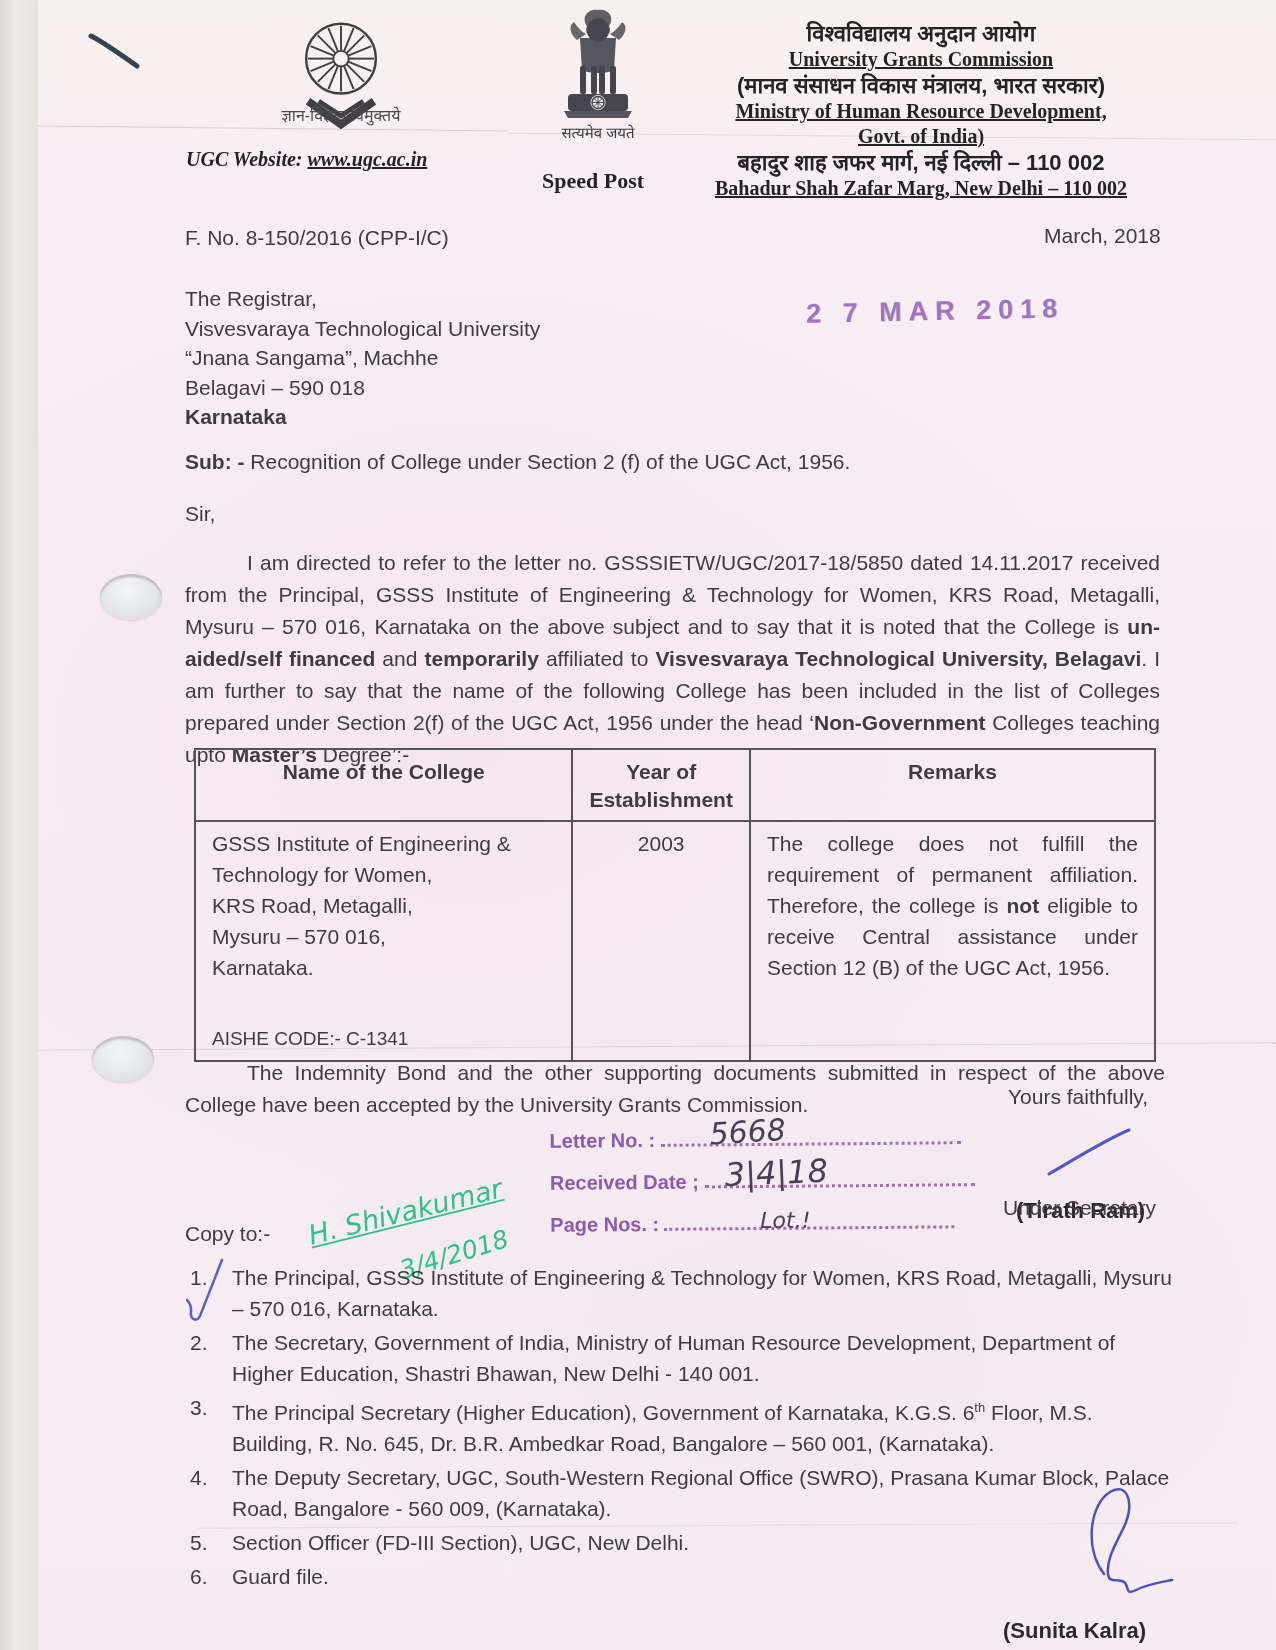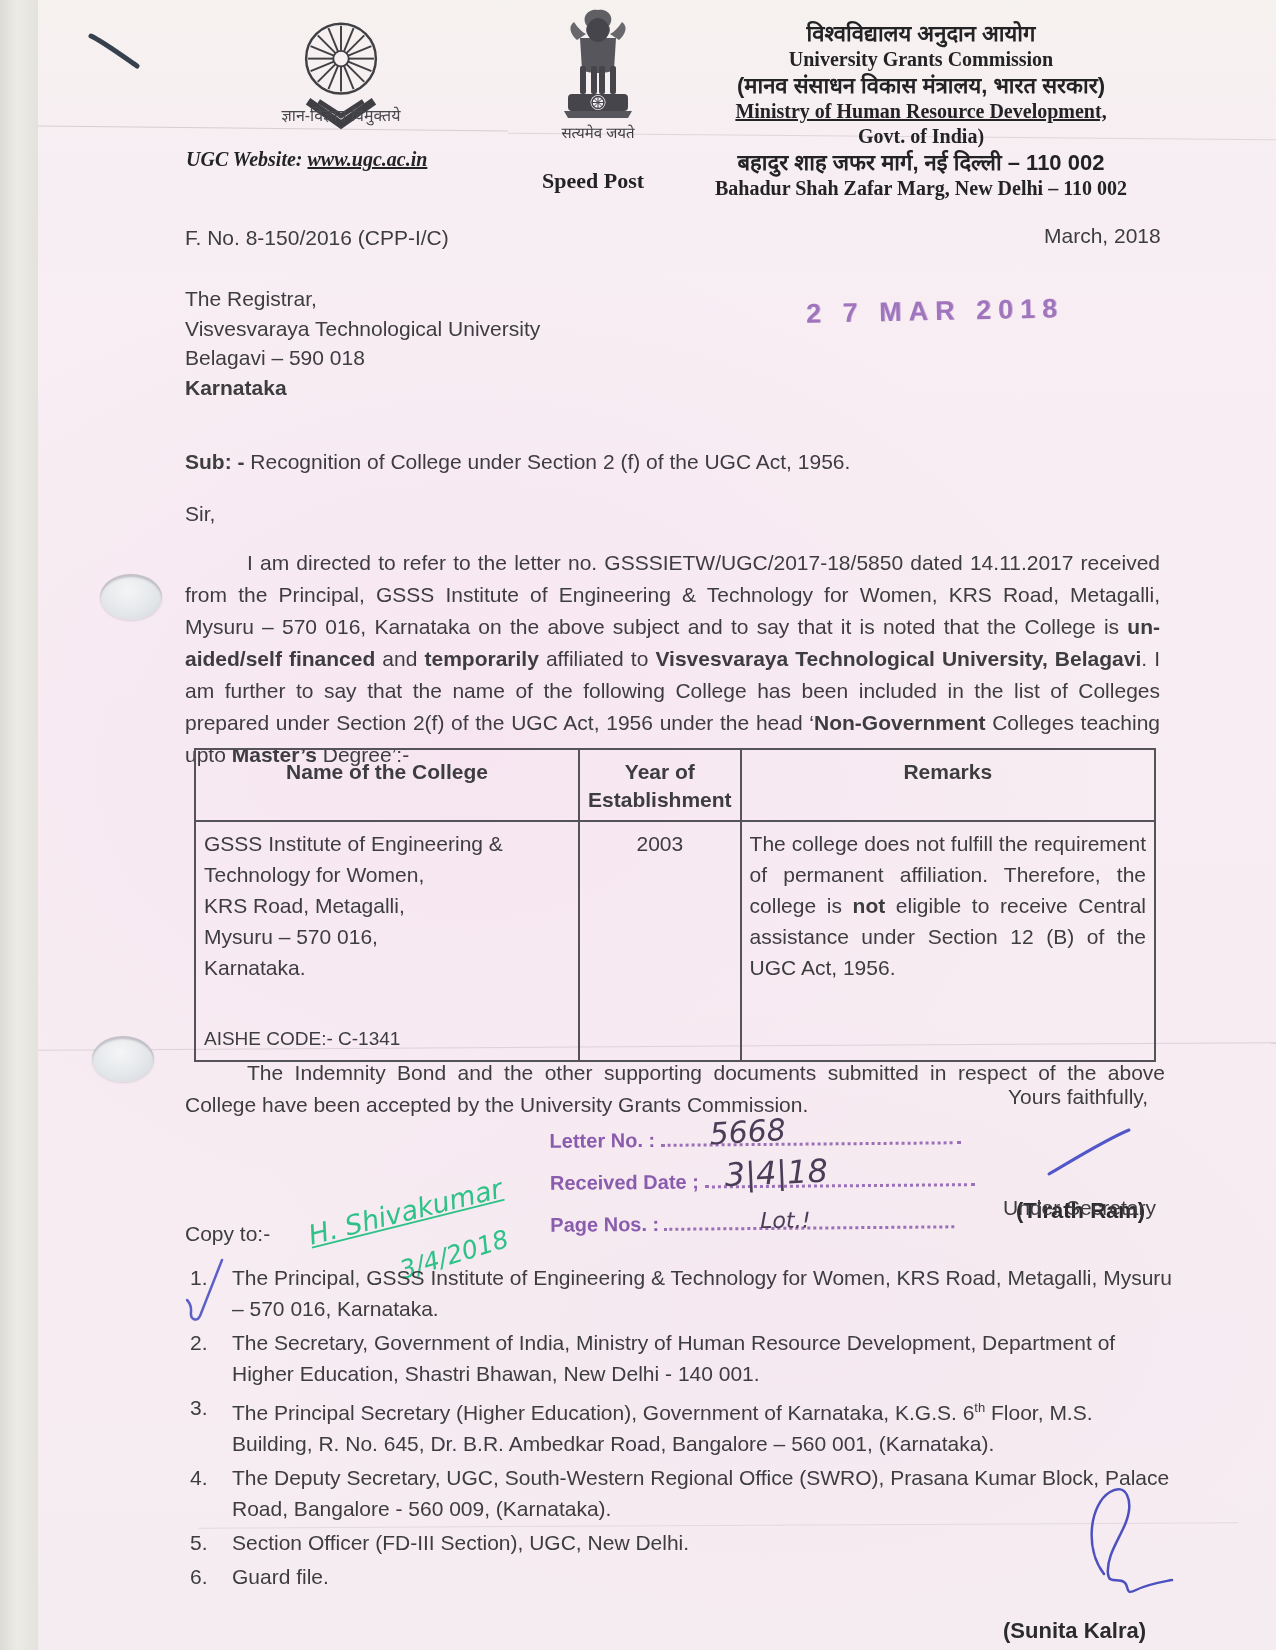--- a/index.html
+++ b/index.html
@@ -31,21 +31,21 @@
   .line{position:absolute;white-space:nowrap;}
   
   #ugc-logo{position:absolute;left:250px;top:16px;width:106px;height:124px;}
   #ugc-tagline{position:absolute;left:208px;top:104px;width:190px;text-align:center;
                font-size:16px;color:#4a4a4e;}
   #emblem{position:absolute;left:512px;top:4px;width:96px;height:124px;}
   #emblem-motto{position:absolute;left:500px;top:122px;width:120px;text-align:center;
                 font-size:15px;color:#3c3c40;}
   #org-block{position:absolute;left:648px;top:20px;width:470px;text-align:center;color:#232326;}
   #org-block .hn{font-weight:bold;font-size:22px;line-height:27px;}
-  #org-block .en{font-family:"Liberation Serif",serif;font-weight:bold;font-size:20px;line-height:25px;}
+  #org-block .en{font-family:"Liberation Serif",serif;font-weight:bold;font-size:20px;line-height:25px;text-decoration:underline;}
   #org-block .en.u{text-decoration:underline;}
   #contact-block{position:absolute;left:148px;top:146px;width:360px;
                  font-family:"Liberation Serif",serif;font-style:italic;font-weight:bold;
                  font-size:20px;line-height:26px;color:#232326;}
   #contact-block .url{text-decoration:underline;}
   #speed-post{position:absolute;left:504px;top:168px;font-family:"Liberation Serif",serif;
               font-weight:bold;font-size:22px;color:#232326;}
   
   #file-no{left:147px;top:226px;font-size:21px;}
   #ref-date{left:990px;top:224px;font-size:21px;margin-left:16px;}
@@ -59,21 +59,21 @@
   
   #subject{left:147px;top:450px;font-size:21px;}
   #subject .lbl{font-weight:bold;}
   #salutation{left:147px;top:502px;font-size:21px;}
   
   #body-para{position:absolute;left:147px;top:526px;width:975px;font-size:21px;line-height:32px;
              text-align:justify;text-indent:62px;white-space:normal;}
   
   #college-table{position:absolute;left:156px;top:748px;width:962px;border-collapse:collapse;
                  font-size:21px;color:#3d3d40;}
-  #college-table th,#college-table td{border:2px solid #55525a;padding:6px 8px;vertical-align:top;}
+  #college-table th,#college-table td{border:2px solid #55525a;padding:6px 16px;vertical-align:top;}
   #college-table th{font-weight:bold;text-align:center;line-height:28px;padding-top:8px;}
   #college-table td{line-height:31px;}
   .col-name{width:405px;}
   .col-year{width:105px;text-align:center;}
   .col-remarks{width:440px;}
   #cell-college{white-space:pre-line;}
   #cell-year{text-align:center;}
   #cell-remarks{text-align:justify;}
   #aishe{margin-top:40px;font-size:19px;}
   
@@ -198,20 +198,21 @@
         <span class="url">www.ugc.ac.in</span></div>
     </div>
     <div id="speed-post">Speed Post</div>
 
     <div class="line" id="file-no">F. No. 8-150/2016 (CPP-I/C)</div>
     <div class="line" id="ref-date">March, 2018</div>
 
     <div id="addressee">
       <div>The Registrar,</div>
       <div>Visvesvaraya Technological University</div>
+      <div>“Jnana Sangama”, Machhe</div>
       <div>Belagavi – 590 018</div>
       <div class="last">Karnataka</div>
     </div>
 
     <div class="line" id="date-stamp">2 7 MAR 2018</div>
 
     <div class="line" id="subject">
       <span class="lbl">Sub: -</span>
       <span>Recognition of College under Section 2 (f) of the UGC Act, 1956.</span>
     </div>

